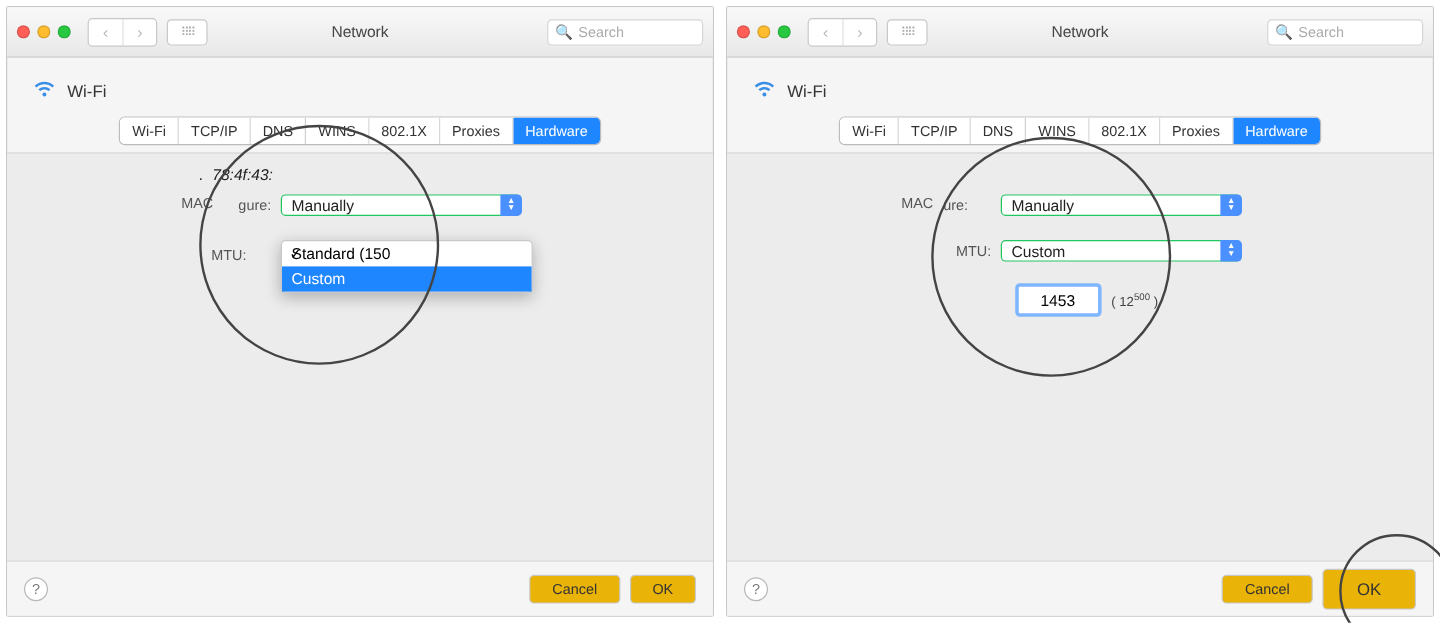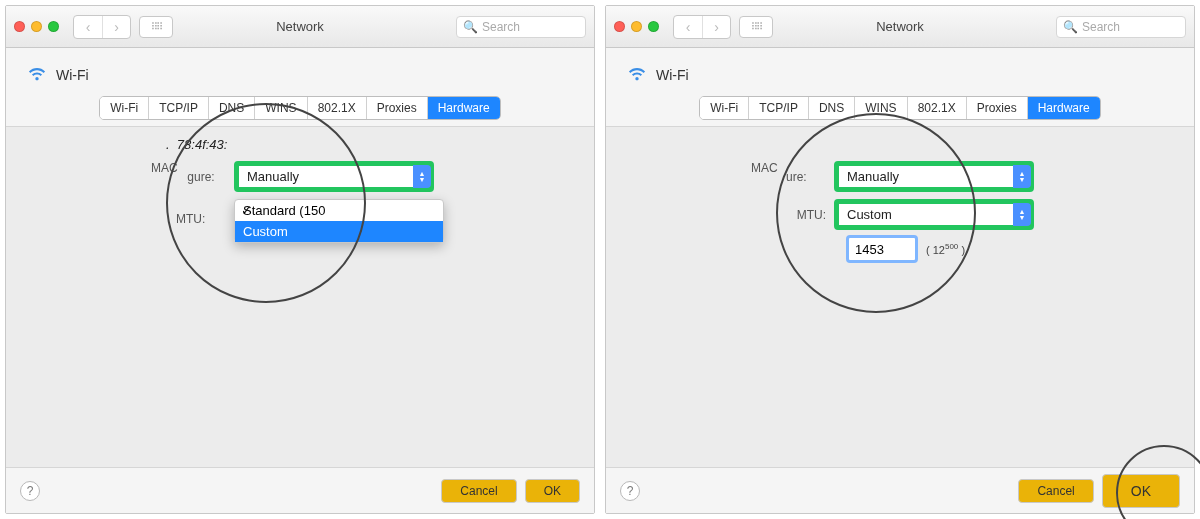--- a/index.html
+++ b/index.html
@@ -22,27 +22,27 @@
   .tabs{display:flex;justify-content:center;padding:2px 0 6px;}
   .tabs-inner{display:flex;border:1px solid #bdbdbd;border-radius:5px;overflow:hidden;background:#fff;}
   .tab{font-size:12px;padding:4px 10px;color:#333;border-right:1px solid #d0d0d0;background:#fff;}
   .tab:last-child{border-right:none;}
   .tab.selected{background:#1e86ff;color:#fff;text-align:right;}
   .content{flex:1;background:#ececec;border-top:1px solid #d6d6d6;padding:6px 30px 0;position:relative;}
   .content-inner{position:relative;height:100%;}
   .mac-line{font-size:13px;color:#222;position:absolute;left:130px;top:4px;font-style:italic;}
   .row{display:flex;align-items:center;gap:8px;position:absolute;}
   .row-label{font-size:12px;color:#555;text-align:right;width:70px;}
-  .select-box{background:#fff;border:5px solid #22c55e;border-radius:4px;height:31px;width:200px;display:flex;align-items:center;padding:0 8px;font-size:13px;color:#222;position:relative;}
+  .select-box{background:#fff;border:1px solid #22c55e;border-radius:4px;height:18px;width:200px;display:flex;align-items:center;padding:0 8px;font-size:13px;color:#222;position:relative;}
   .select-arrow{position:absolute;right:-2px;top:-1px;bottom:-1px;width:18px;background:#4a90ff;border-radius:0 4px 4px 0;display:flex;flex-direction:column;align-items:center;justify-content:center;color:#fff;font-size:7px;line-height:6px;}
   .dropdown-pop{position:absolute;background:#fff;border:1px solid #c8c8c8;border-radius:4px;box-shadow:0 4px 12px rgba(0,0,0,0.25);width:210px;}
   .dropdown-item{padding:3px 6px 3px 8px;font-size:13px;position:relative;}
   .dropdown-item.checked::before{content:"✓";position:absolute;left:6px;}
   .dropdown-item.highlight{background:#1e86ff;color:#fff;}
-  .mtu-input{width:72px;height:28px;border:3px solid #7fb6ff;border-radius:4px;background:#fff;text-align:left;padding:0 6px;font-size:13px;}
+  .mtu-input{width:72px;height:28px;border:3px solid #7fb6ff;border-radius:4px;background:#fff;text-align:left;padding:0 18px;font-size:13px;}
   .mtu-hint{font-size:11px;color:#444;}
   .mtu-hint sup{font-size:8px;vertical-align:super;}
   .footer{position:absolute;bottom:0;left:0;right:0;height:46px;border-top:1px solid #d6d6d6;background:#f5f5f5;display:flex;align-items:center;padding:0 14px;gap:8px;}
   .helpbtn{width:20px;height:20px;border-radius:50%;border:1px solid #b8b8b8;background:#fff;color:#7a7a7a;font-size:12px;display:flex;align-items:center;justify-content:center;}
   .btn{background:#eab308;border:1px solid #c8c8c8;border-radius:4px;padding:4px 18px;font-size:12px;color:#333;}
   .spacer{flex:1;}
   .callout{position:absolute;border:2px solid #444;border-radius:50%;pointer-events:none;}
 </style>
 </head>
 <body>
@@ -90,21 +90,21 @@
     </div>
 
     <div class="content">
       <div class="content-inner">
         <div class="mac-line">. &nbsp;<span>78:4f:43:</span></div>
 
         <div class="row" style="left:115px; top:28px;">
           <span class="row-label" style="width:auto">MAC</span>
         </div>
         <div class="row" style="left:140px; top:28px;">
-          <span class="row-label" style="width:50px;text-align:center">gure:</span>
+          <span class="row-label" style="width:50px;text-align:right">gure:</span>
           <div class="select-box">
             <span>Manually</span>
             <span class="select-arrow">▲<br>▼</span>
           </div>
         </div>
 
         <div class="row" style="left:140px; top:70px;">
           <span class="row-label" style="width:50px;text-align:left">MTU:</span>
           <div class="select-box" style="visibility:hidden">
             <span class="select-arrow" style="visibility:visible">▲<br>▼</span>

